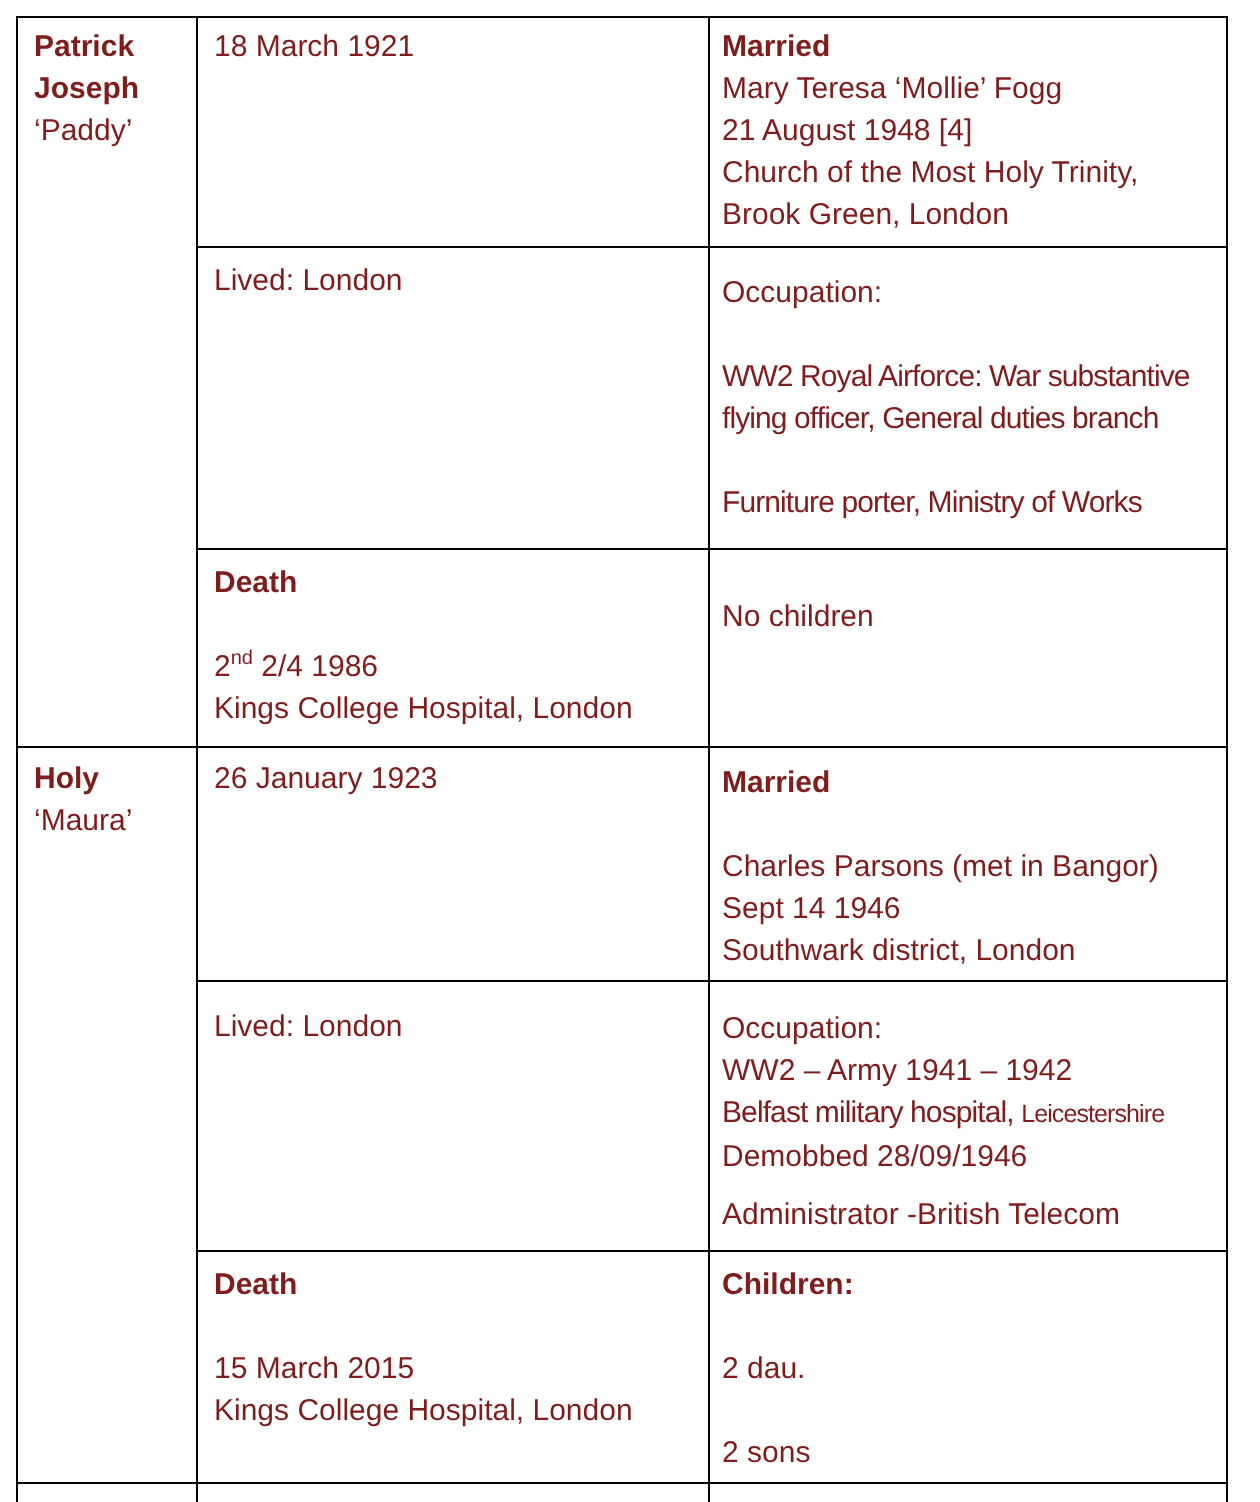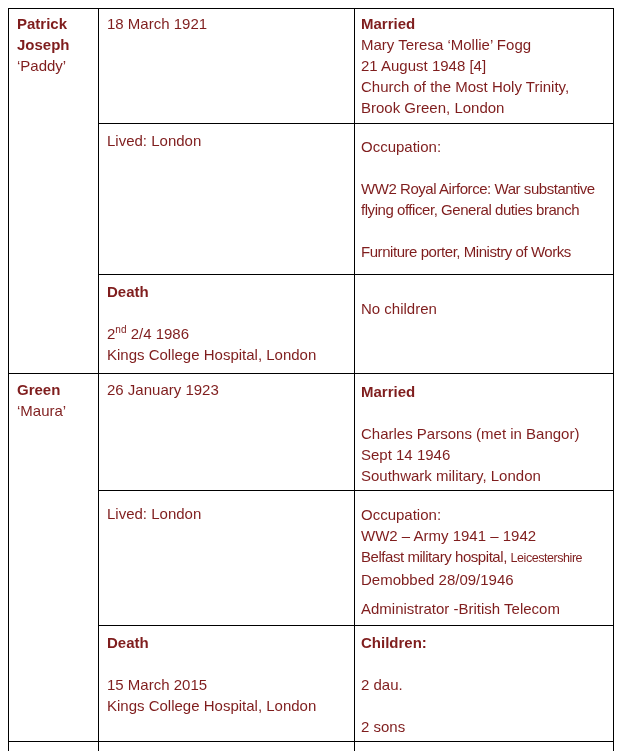--- a/index.html
+++ b/index.html
@@ -101,32 +101,32 @@
         <div class="line"><span>2</span><span class="sup">nd</span><span> 2/4 1986</span></div>
         <div class="line">Kings College Hospital, London</div>
       </td>
       <td class="pt23 c3pad">
         <div class="line">No children</div>
       </td>
     </tr>
 
     <tr class="r4">
       <td rowspan="3" class="pt5">
-        <div class="line b">Green</div>
+        <div class="line b">Holy</div>
         <div class="line">‘Maura’</div>
       </td>
       <td class="pt5">
         <div class="line">26 January 1923</div>
       </td>
       <td class="pt7 c3pad">
         <div class="line b">Married</div>
         <div class="line blank"></div>
         <div class="line">Charles Parsons (met in Bangor)</div>
         <div class="line">Sept 14 1946</div>
-        <div class="line">Southwark military, London</div>
+        <div class="line">Southwark district, London</div>
       </td>
     </tr>
     <tr class="r5">
       <td class="pt12">
         <div class="line">Lived: London</div>
       </td>
       <td class="pt13 c3pad">
         <div class="line">Occupation:</div>
         <div class="line">WW2 – Army 1941 – 1942</div>
         <div class="line tight"><span>Belfast military hospital, </span><span class="small">Leicestershire</span></div>

